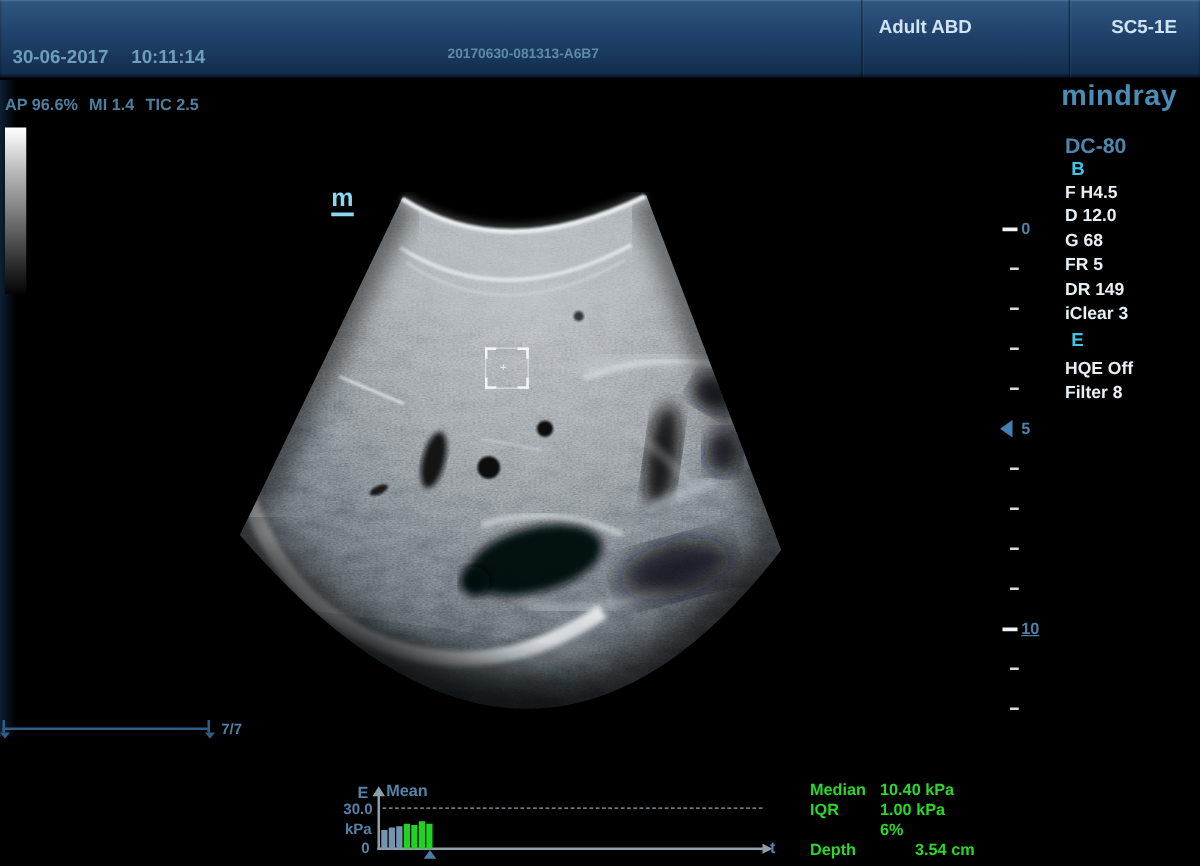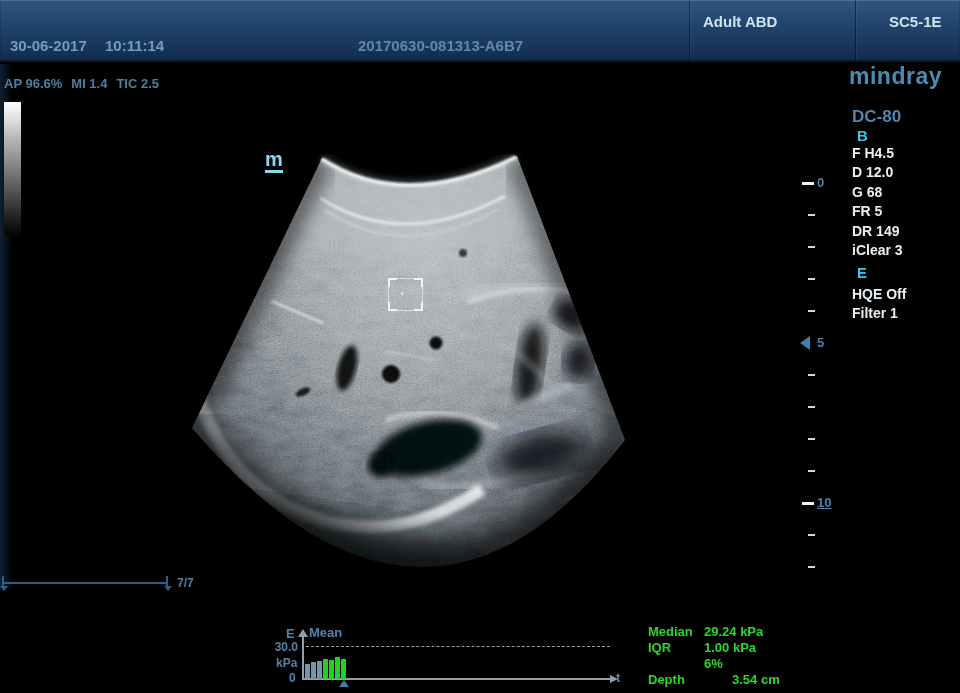--- a/index.html
+++ b/index.html
@@ -5,21 +5,21 @@
   html,body{margin:0;padding:0;background:#000;}
   #stage{position:relative;width:960px;height:693px;background:#000;overflow:hidden;
          font-family:"Liberation Sans","DejaVu Sans",sans-serif;font-weight:bold;}
   .abs{position:absolute;}
   
   #topbar{left:0;top:0;width:960px;height:62px;
     background:linear-gradient(180deg,#2f5680 0%,#20426a 45%,#112c4a 100%);
     box-shadow:inset 0 1px 0 rgba(255,255,255,.14), inset 0 -2px 2px rgba(0,0,0,.5);}
   .bar-sep{top:0;width:1px;height:62px;background:rgba(0,0,0,.45);box-shadow:1px 0 0 rgba(170,205,240,.07);}
   .hdr-dim{color:#6f9dbe;font-size:15px;}
-  .hdr-id{color:#5d89ab;font-size:15px;}
+  .hdr-id{color:#5d89ab;font-size:11px;}
   .hdr-bright{color:#cfe3f2;font-size:15px;}
   
   #ap-line{left:4px;top:76px;color:#4d7f9f;font-size:13px;}
   #ap-line span{margin-right:9px;}
   #graybar{left:4px;top:102px;width:17px;height:133px;
     background:linear-gradient(180deg,#ffffff 0%,#e6e6e6 10%,#b5b5b5 28%,#878787 47%,#565656 66%,#262626 85%,#040404 100%);}
   #left-vignette{left:0;top:64px;width:13px;height:525px;
     background:linear-gradient(90deg,rgba(24,58,92,.55),rgba(24,58,92,0));}
   
   #logo{left:849px;top:63px;font-size:23px;color:#4a8cb4;letter-spacing:.5px;}
@@ -93,21 +93,21 @@
       <div>F H4.5</div>
       <div>D 12.0</div>
       <div>G 68</div>
       <div>FR 5</div>
       <div>DR 149</div>
       <div>iClear 3</div>
     </div>
   <div class="abs mode-label" style="left:857px;top:264px;">E</div>
   <div class="abs param-list" id="e-params" style="top:285px;">
       <div>HQE Off</div>
-      <div>Filter 1</div>
+      <div>Filter 8</div>
     </div>
 
   <svg class="abs" style="left:0;top:0;" width="960" height="693" viewBox="0 0 960 693">
     <defs>
       <radialGradient id="baseGrad" gradientUnits="userSpaceOnUse" cx="428" cy="238" r="345">
         <stop offset="0" stop-color="#a3a9ae"></stop>
         <stop offset="0.35" stop-color="#868d93"></stop>
         <stop offset="0.65" stop-color="#5e656b"></stop>
         <stop offset="1" stop-color="#34393e"></stop>
       </radialGradient>
@@ -245,21 +245,21 @@
       <div class="abs gbar" style="left: 317px; top: 661px; height: 18px; background: rgb(115, 150, 174);"></div>
       <div class="abs gbar" style="left: 323px; top: 659px; height: 20px; background: rgb(33, 211, 33);"></div>
       <div class="abs gbar" style="left: 329px; top: 660px; height: 19px; background: rgb(33, 211, 33);"></div>
       <div class="abs gbar" style="left: 335px; top: 657px; height: 22px; background: rgb(33, 211, 33);"></div>
       <div class="abs gbar" style="left: 341px; top: 659px; height: 20px; background: rgb(33, 211, 33);"></div>
     </div>
   <div class="abs" id="g-marker" style="left: 338.5px;"></div>
 
   <div id="measurements">
       <div class="abs meas-label" style="top: 624px;">Median</div>
-      <div class="abs meas-value" style="top: 624px;">29.24 kPa</div>
+      <div class="abs meas-value" style="top: 624px;">10.40 kPa</div>
       <div class="abs meas-label" style="top: 640px;">IQR</div>
       <div class="abs meas-value" style="top: 640px;">1.00 kPa</div>
       <div class="abs meas-label" style="top: 656px; margin-top: 45px;">IQR/med</div>
       <div class="abs meas-value" style="top: 656px;">6%</div>
       <div class="abs meas-label" style="top: 672px;">Depth</div>
       <div class="abs meas-value" style="top: 672px; margin-left: 28px;">3.54 cm</div>
     </div>
 
 </div>
 

